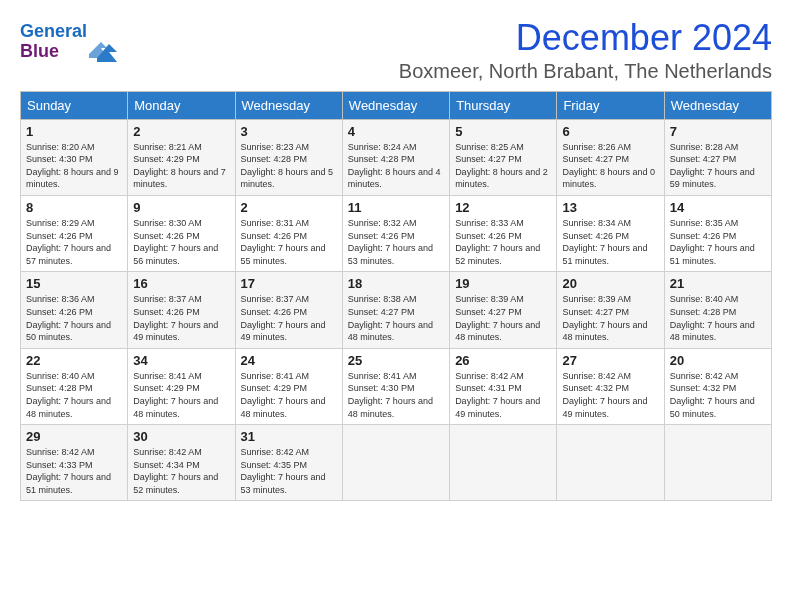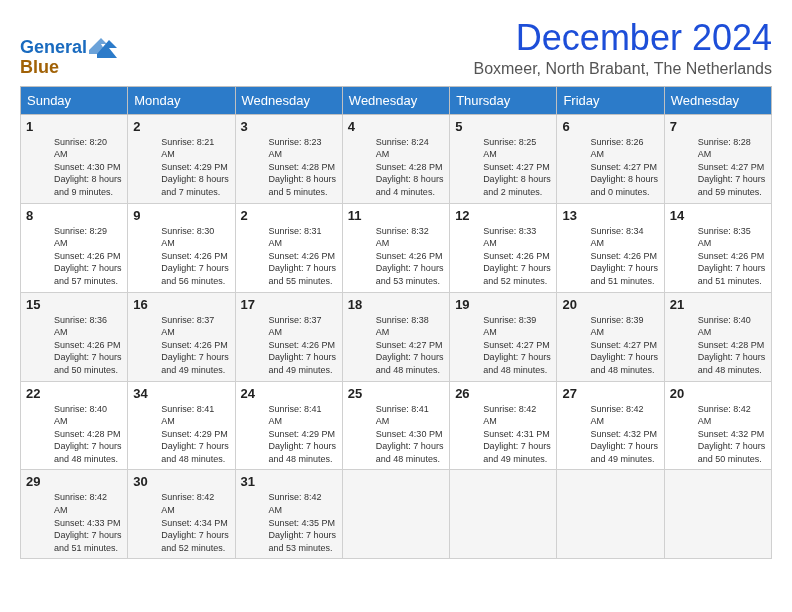--- a/index.html
+++ b/index.html
@@ -15,22 +15,22 @@
       padding: 18px 20px 10px 20px;
     }
     .header {
       display: flex;
       align-items: flex-start;
       justify-content: space-between;
       margin-bottom: 6px;
     }
     .logo {
       display: flex;
-      align-items: flex-start;
-      margin-top: 20px;
+      align-items: flex-end;
+      margin-top: 4px;
     }
     .logo-text {
       font-size: 18px;
       font-weight: bold;
       color: #333;
       line-height: 1.1;
     }
     .logo-text span {
       color: #1a6bbf;
     }
@@ -43,21 +43,21 @@
     .title-block {
       text-align: right;
     }
     .main-title {
       font-size: 36px;
       font-weight: 300;
       color: #1d4ed8;
       line-height: 1.1;
     }
     .subtitle {
-      font-size: 16px;
+      font-size: 20px;
       color: #555;
       margin-top: 2px;
     }
     .calendar {
       width: 100%;
       border-collapse: collapse;
       margin-top: 8px;
     }
     .calendar thead tr th {
       background: #2c7bc9;
@@ -87,36 +87,35 @@
       font-size: 13px;
       font-weight: bold;
       color: #222;
       display: block;
       margin-bottom: 2px;
     }
     .day-detail {
       font-size: 9px;
       color: #333;
       line-height: 1.4;
-      margin-left: 28px;
     }
     .empty-cell {
       background: #f5f5f5 !important;
     }
   </style>
 </head>
 <body>
 
 <div class="page">
   <div class="header">
     <div class="logo">
       <div>
         <div class="logo-text">
           <span>General</span><br>
-          <span style="color:#a16207;">Blue</span>
+          <span style="color:#701a75;">Blue</span>
         </div>
       </div>
       <svg class="logo-icon" viewBox="0 0 28 22" xmlns="http://www.w3.org/2000/svg">
         <polygon points="8,18 20,4 28,12 20,12 28,22 8,22" fill="#2c7bc9"></polygon>
         <polygon points="0,14 12,2 18,8 12,8 18,18 0,18" fill="#2c7bc9" opacity="0.7"></polygon>
       </svg>
     </div>
     <div class="title-block">
       <div class="main-title">December 2024</div>
       <div class="subtitle">Boxmeer, North Brabant, The Netherlands</div>

